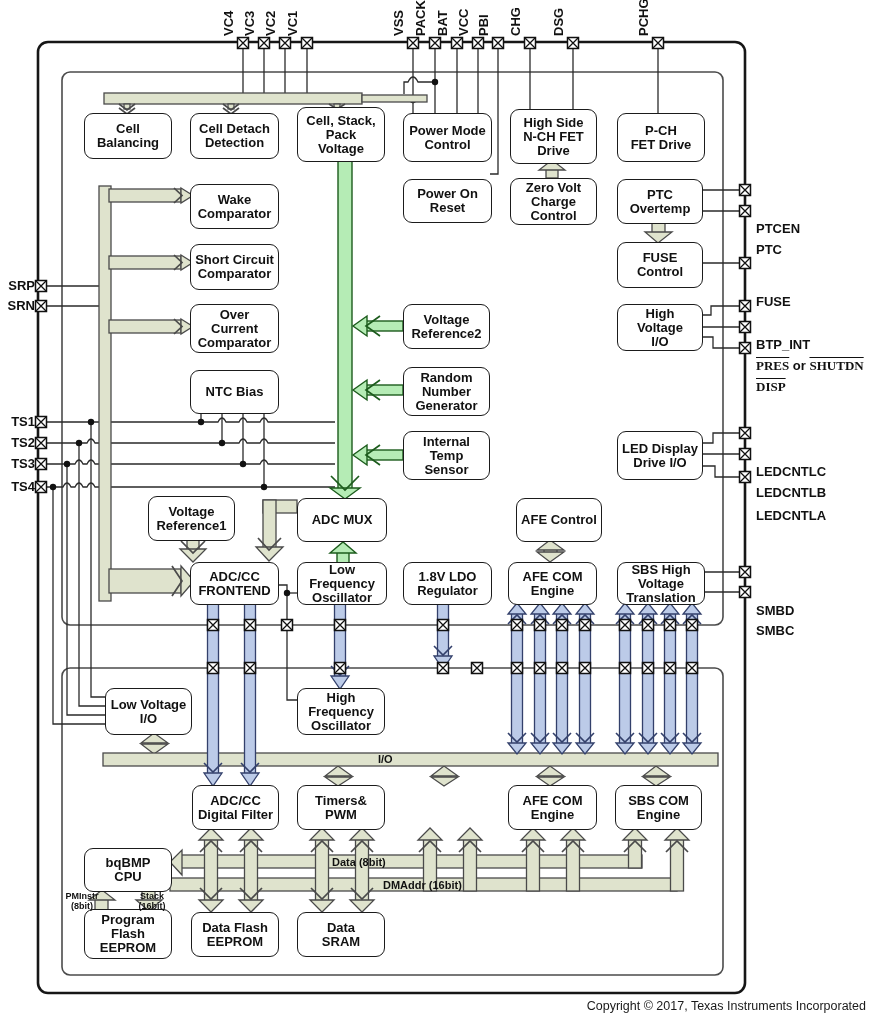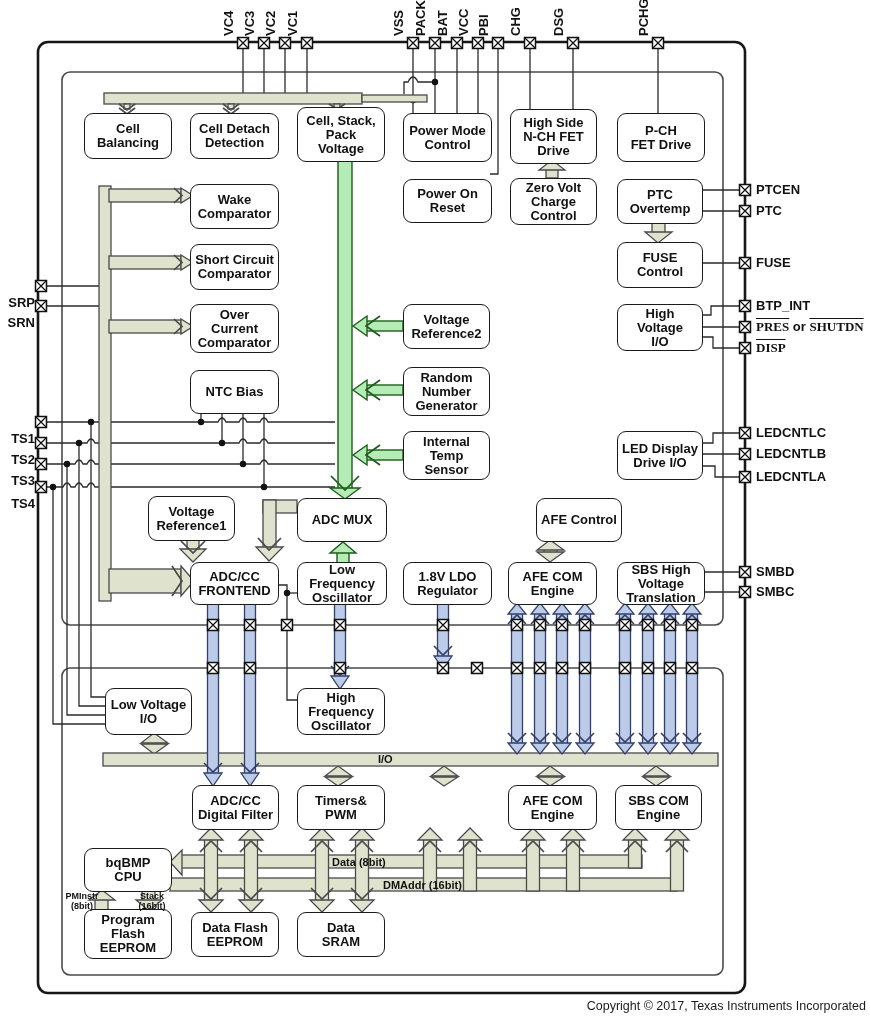--- a/index.html
+++ b/index.html
@@ -5,22 +5,22 @@
   html,body{margin:0;padding:0;background:#fff;}
   #stage{position:relative;width:870px;height:1018px;background:#fff;overflow:hidden;
          font-family:"Liberation Sans",sans-serif;}
   #wiring{position:absolute;left:0;top:0;z-index:1;}
   .blk{position:absolute;z-index:2;background:#fff;border:1.8px solid #1b1b1b;border-radius:9px;
        display:flex;align-items:center;justify-content:center;text-align:center;
        white-space:pre-line;font:bold 13px/14px "Liberation Sans",sans-serif;color:#111;}
   .vlabel{position:absolute;z-index:3;width:60px;height:14px;transform:rotate(-90deg);
           transform-origin:left bottom;font:bold 13px/14px "Liberation Sans",sans-serif;color:#111;}
   .plabel{position:absolute;z-index:3;font:bold 13px/16px "Liberation Sans",sans-serif;color:#111;}
-  .plabel.left{left:4px;width:31px;text-align:right;margin-top:17px;}
-  .plabel.right{left:756px;white-space:nowrap;}
+  .plabel.left{left:4px;width:31px;text-align:right;}
+  .plabel.right{left:756px;white-space:nowrap;margin-top:39px;}
   .ovl{text-decoration:overline;font-family:Liberation Serif, serif;}
   .buslabel{position:absolute;z-index:3;font:bold 11px/13px "Liberation Sans",sans-serif;color:#111;white-space:nowrap;}
   .tinylabel{position:absolute;z-index:3;font:bold 9px/10px "Liberation Sans",sans-serif;color:#111;
              white-space:pre-line;text-align:center;}
   .copyright{position:absolute;z-index:3;left:470px;top:999px;width:396px;text-align:right;
              font:12.5px/15px "Liberation Sans",sans-serif;color:#1a1a1a;}
   
   .outerbox{fill:none;stroke:#161616;stroke-width:2.6;}
   .innerbox{fill:none;stroke:#4b4b4b;stroke-width:1.6;}
   .wire{fill:none;stroke:#2a2a2a;stroke-width:1.3;}
@@ -389,21 +389,21 @@
 Reference2</div>
 <div class="blk" style="left:403px;top:367px;width:85px;height:47px">Random
 Number
 Generator</div>
 <div class="blk" style="left:403px;top:431px;width:85px;height:47px">Internal
 Temp
 Sensor</div>
 <div class="blk" style="left:148px;top:496px;width:85px;height:43px">Voltage
 Reference1</div>
 <div class="blk" style="left:297px;top:498px;width:88px;height:42px">ADC MUX</div>
-<div class="blk" style="left:536px;top:498px;width:84px;height:42px">AFE Control</div>
+<div class="blk" style="left:516px;top:498px;width:84px;height:42px">AFE Control</div>
 <div class="blk" style="left:190px;top:562px;width:87px;height:41px">ADC/CC
 FRONTEND</div>
 <div class="blk" style="left:297px;top:562px;width:88px;height:41px">Low
 Frequency
 Oscillator</div>
 <div class="blk" style="left:403px;top:562px;width:87px;height:41px">1.8V LDO
 Regulator</div>
 <div class="blk" style="left:508px;top:562px;width:87px;height:41px">AFE COM
 Engine</div>
 <div class="blk" style="left:617px;top:562px;width:86px;height:41px">SBS High

